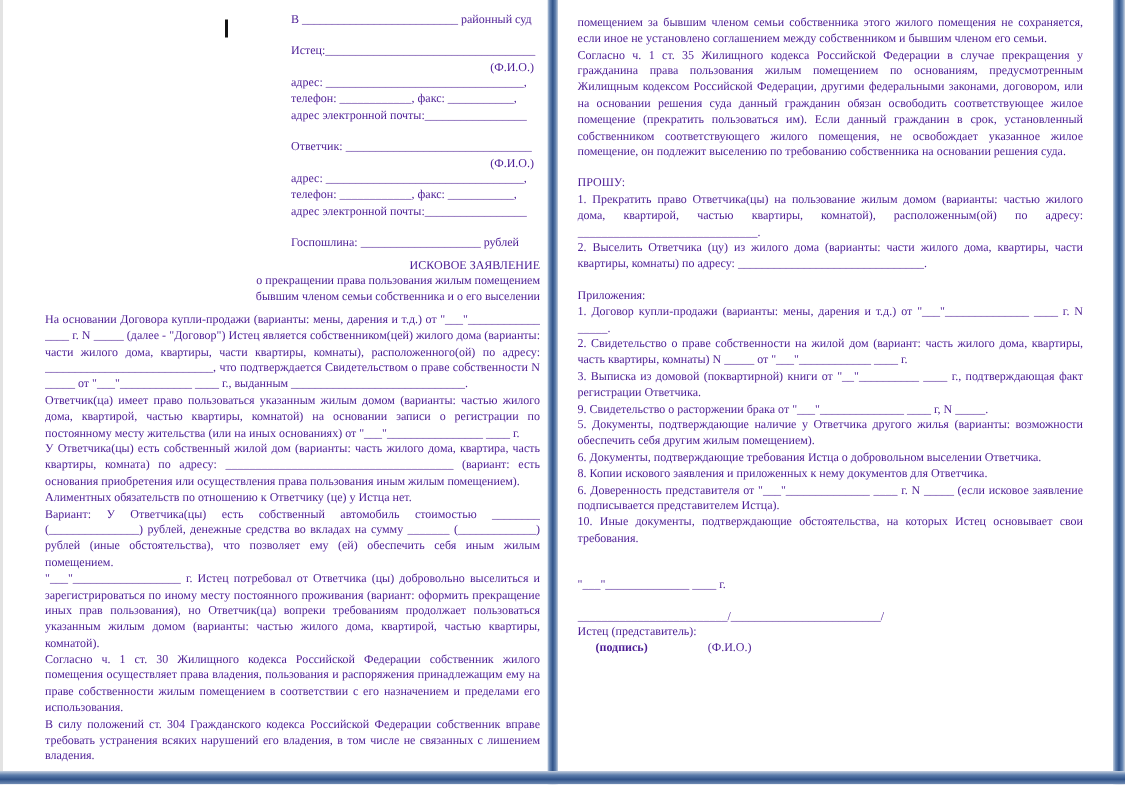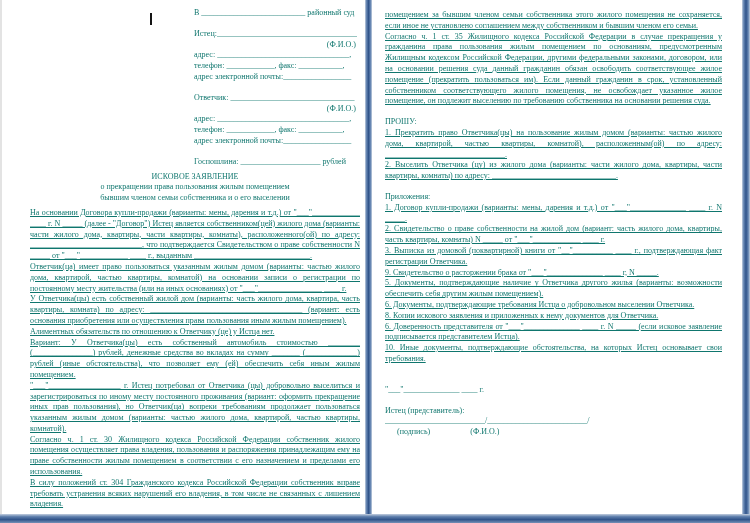--- a/index.html
+++ b/index.html
@@ -1,19 +1,19 @@
 <!DOCTYPE html>
 <html><head>
 <meta charset="utf-8">
 <style>
   html,body { margin:0; padding:0; background:#ffffff; }
   #stage {
     position:relative; width:750px; height:523px; background:#ffffff;
     font-family:"Liberation Serif","DejaVu Serif",serif;
-    color:#0f766e; overflow:hidden;
+    color:#4c1d95; overflow:hidden;
   }
   
   .vline {
     position:absolute; top:0; bottom:0; width:7px;
     background:linear-gradient(to right,#c3cfdf 0%,#6484b1 22%,#31548a 50%,#6484b1 78%,#c3cfdf 100%);
   }
   #divider-mid   { left:365px; }
   #divider-right { left:742px; width:8px; }
   #border-bottom {
     position:absolute; left:0; right:0; top:514px; height:9px;
@@ -27,29 +27,29 @@
   .page { position:absolute; top:8px; font-size:8px; line-height:10.8px; overflow:hidden; }
   #page-1 { left:30px;  width:330px; height:504px; }
   #page-2 { left:385px; width:337px; height:504px; top:10px; }
 
   
   .hdr { width:166px; margin-left:auto; }
   .hdr div { white-space:nowrap; }
   .hdr .fio { text-align:right; padding-right:4px; }
   .mb1 { margin-bottom:10px; }
 
-  .title-block { text-align:center; margin-top:4px; margin-bottom:4px; }
+  .title-block { text-align:right; margin-top:4px; margin-bottom:4px; }
 
-  .body p, .plist p { margin:0; text-align:justify; text-align-last:left; overflow-wrap:break-word;text-decoration:underline; }
+  .body p, .plist p { margin:0; text-align:justify; text-align-last:left; overflow-wrap:break-word; }
 
   .gap1 { height:10px; }
   .gap2 { height:20px; }
 
   .sig-caption span { display:inline-block; }
-  .sig-caption .cap-sign { margin-left:12px; }
+  .sig-caption .cap-sign { margin-left:12px;font-weight:bold; }
   .sig-caption .cap-fio  { margin-left:38px; }
 </style>
 </head>
 <body>
 
 <div id="stage">
 
   <div id="left-hairline"></div>
   <div id="divider-mid" class="vline"></div>
   <div id="divider-right" class="vline"></div>
@@ -117,21 +117,21 @@
         <p>6. Документы, подтверждающие требования Истца о добровольном выселении Ответчика.</p>
         <p>8. Копии искового заявления и приложенных к нему документов для Ответчика.</p>
         <p>6. Доверенность представителя от "___"______________ ____ г. N _____ (если исковое заявление подписывается представителем Истца).</p>
         <p>10. Иные документы, подтверждающие обстоятельства, на которых Истец основывает свои требования.</p>
       </div>
 
     <div class="gap2"></div>
     <div>"___"______________ ____ г.</div>
 
     <div class="gap1"></div>
+    <div>_________________________/_________________________/</div>
     <div>Истец (представитель):</div>
-    <div>_________________________/_________________________/</div>
     <div class="sig-caption">
       <span class="cap-sign">(подпись)</span>
       <span class="cap-fio">(Ф.И.О.)</span>
     </div>
   </div>
 
 </div>
 
 </body></html>

